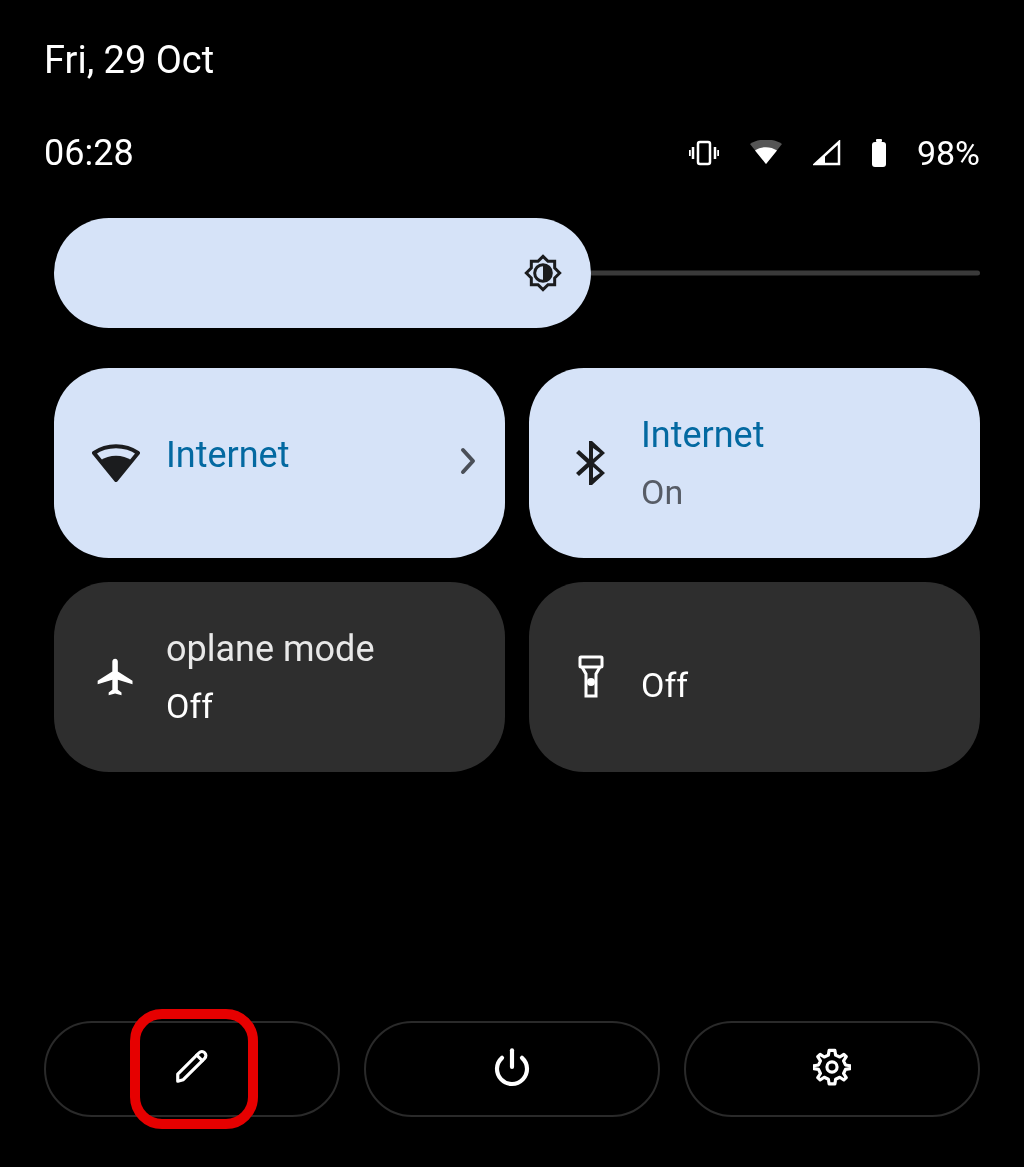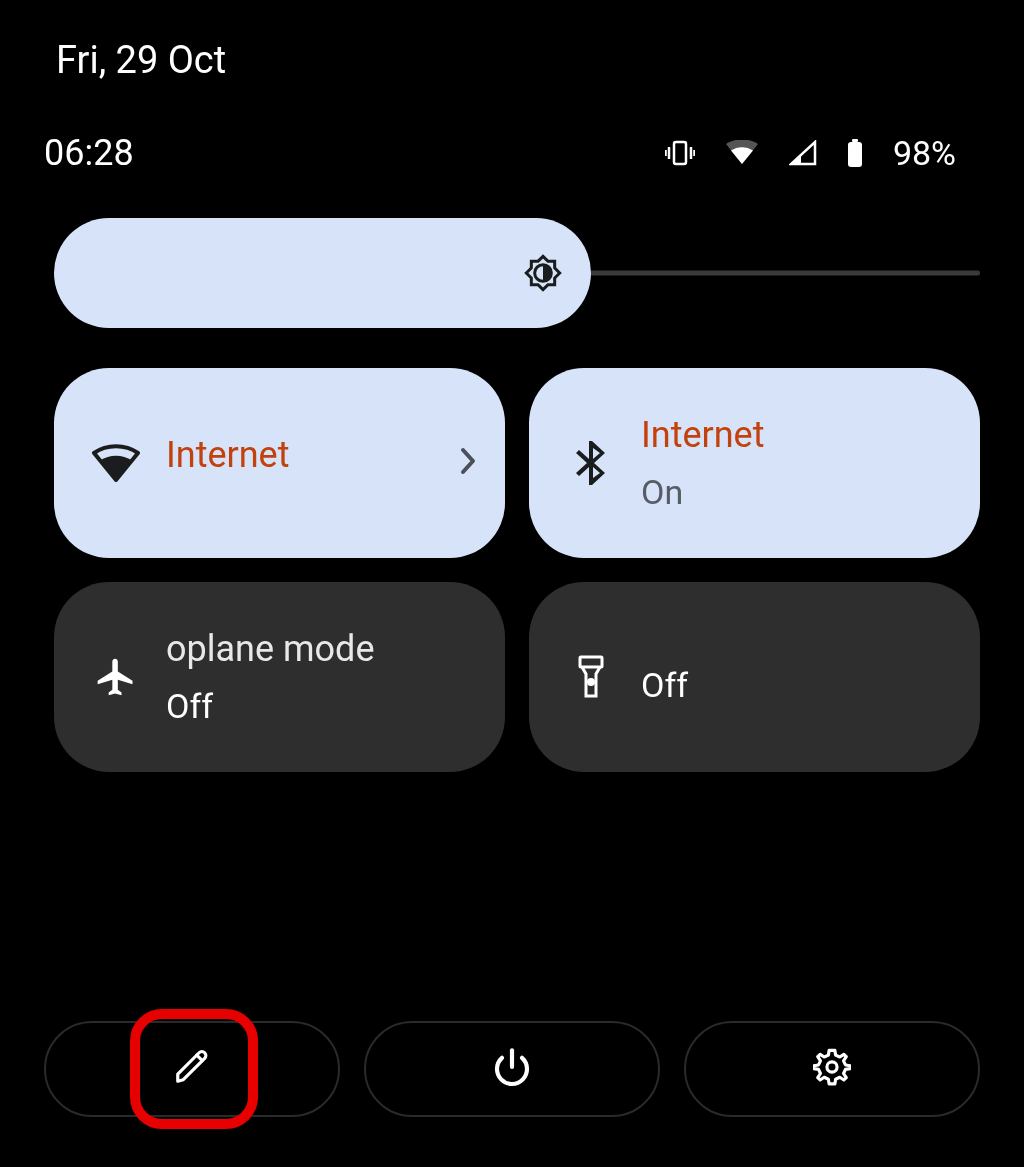--- a/index.html
+++ b/index.html
@@ -1,37 +1,37 @@
 <!DOCTYPE html>
 <html><head>
 <meta charset="utf-8">
 <style>
   * { box-sizing: border-box; margin: 0; padding: 0; }
   html, body { width: 1024px; height: 1167px; background: #000; color: #fff; font-family: -apple-system, BlinkMacSystemFont, 'Segoe UI', Roboto, sans-serif; overflow: hidden; }
   .container { width: 100%; height: 100%; padding: 0; position: relative; }
 
-  .date-row { padding: 38px 44px 0 44px; font-size: 38px; font-weight: 400; margin-left: 12px; }
-  .status-row { display: flex; justify-content: space-between; align-items: center; padding: 50px 68px 0 44px; font-size: 36px; }
+  .date-row { padding: 38px 44px 0 44px; font-size: 38px; font-weight: 400; }
+  .status-row { display: flex; justify-content: space-between; align-items: center; padding: 50px 44px 0 44px; font-size: 36px; }
   .status-right { display: flex; align-items: center; gap: 30px; }
   .status-right svg { display: block; }
 
   .brightness-row { padding: 44px 44px 0 54px; display: flex; align-items: center; }
   .brightness-track { position: relative; width: 100%; height: 110px; }
   .brightness-line { position: absolute; top: 50%; right: 0; width: 100%; height: 5px; background: #3a3a3a; border-radius: 3px; transform: translateY(-50%); }
   .brightness-fill { position: absolute; top: 0; left: 0; height: 110px; background: #d6e3f8; border-radius: 55px; display: flex; align-items: center; justify-content: flex-end; padding-right: 28px; }
   .brightness-fill svg { display: block; }
 
   .tiles { padding: 40px 44px 0 54px; display: grid; grid-template-columns: 1fr 1fr; gap: 24px; }
   .tile { border-radius: 55px; height: 190px; display: flex; align-items: center; padding: 0 28px 0 34px; cursor: pointer; position: relative; }
   .tile.active { background: #d6e3f8; color: #1b1c1e; }
   .tile.inactive { background: #2e2e2e; color: #e8e8e8; align-items: center; }
   .tile-icon { width: 56px; display: flex; align-items: center; justify-content: center; flex-shrink: 0; }
   .tile-text { display: flex; flex-direction: column; margin-left: 22px; flex: 1; overflow: hidden; }
   .tile-title { font-size: 36px; font-weight: 400; white-space: nowrap; overflow: hidden; text-overflow: clip; }
-  .tile.active .tile-title { color: #c2410c; }
+  .tile.active .tile-title { color: #0369a1; }
   .tile-sub { font-size: 34px; font-weight: 400; margin-top: 16px; }
   .tile.active .tile-sub { color: #575c66; }
   .tile.inactive .tile-sub { color: #ffffff; }
   .tile-chevron { color: #4a4f58; margin-left: auto; }
 
   .bottom-row { position: absolute; bottom: 50px; left: 44px; right: 44px; display: grid; grid-template-columns: 1fr 1fr 1fr; gap: 24px; }
   .pill { height: 96px; border: 2px solid #2a2a2a; border-radius: 48px; display: flex; align-items: center; justify-content: center; cursor: pointer; position: relative; }
 
   .red-circle { position: absolute; top: -14px; left: 84px; width: 128px; height: 120px; border: 10px solid #e60000; border-radius: 32px; pointer-events: none; }
 </style>

